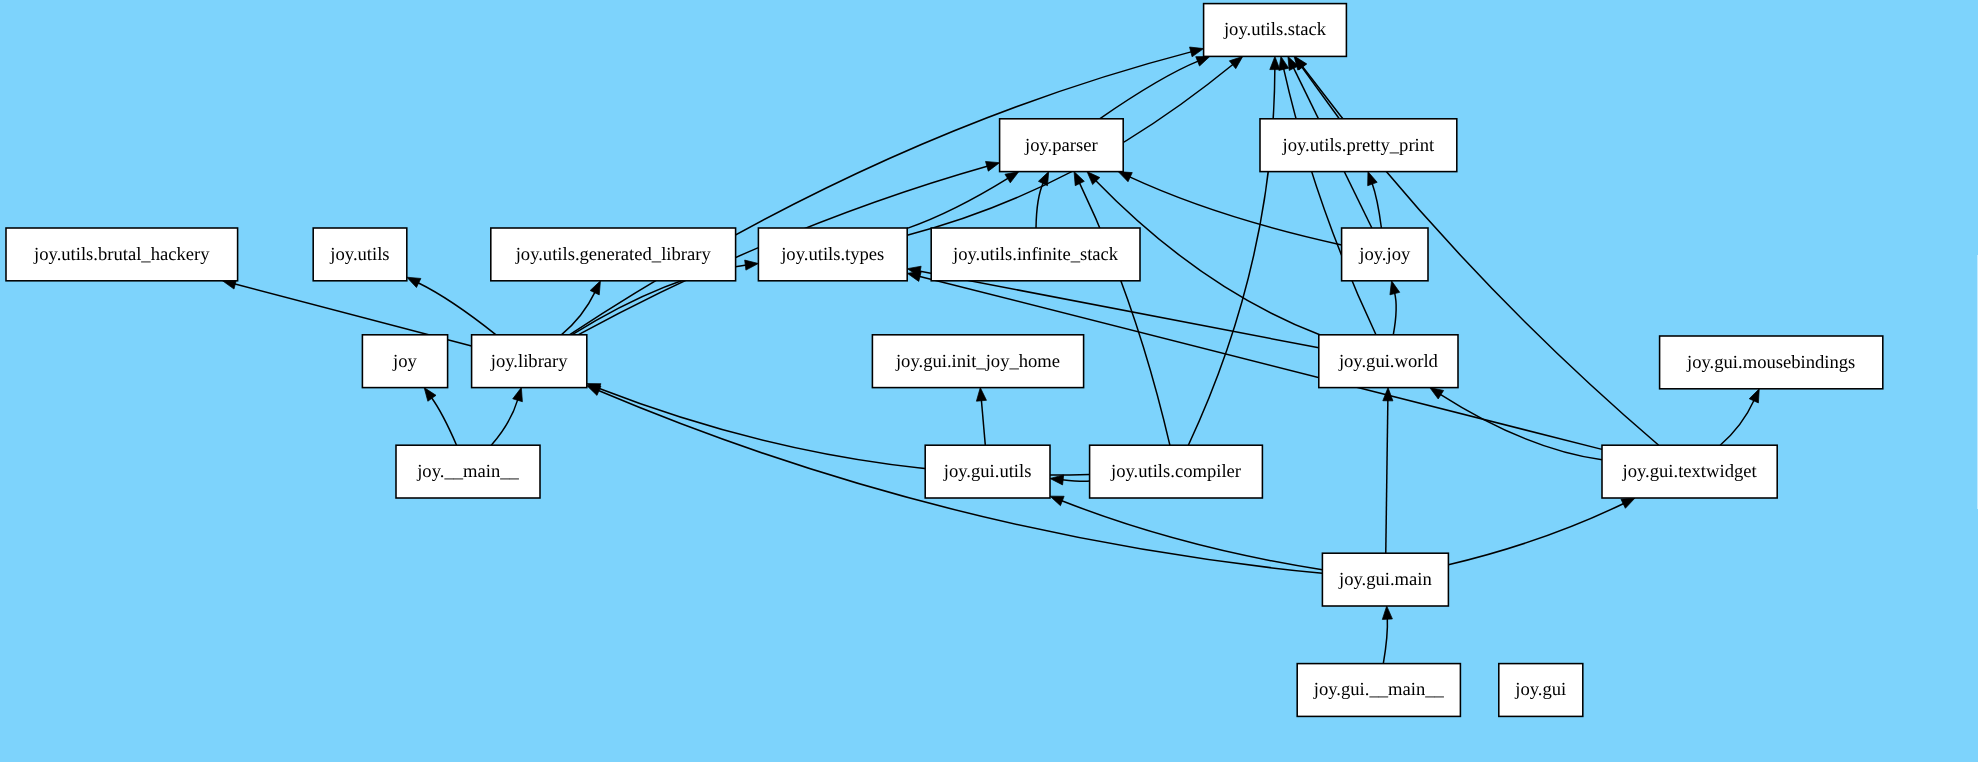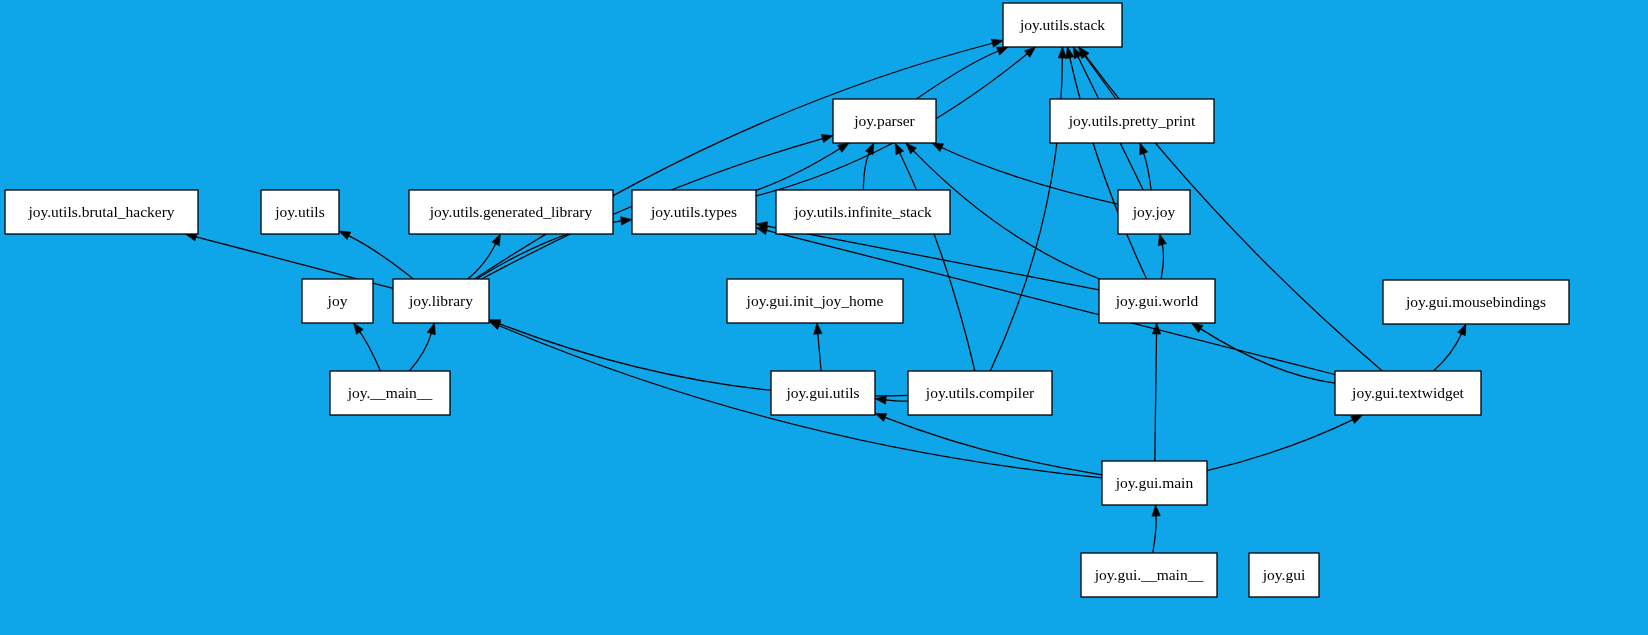--- a/index.html
+++ b/index.html
@@ -4,21 +4,21 @@
 <style>
   html, body {
     margin: 0;
     padding: 0;
     background: #ffffff;
   }
   #graph-root {
     position: relative;
     width: 1648px;
     height: 635px;
-    background: #0ea5e9;
+    background: #7dd3fc;
     font-family: "Liberation Serif", "DejaVu Serif", serif;
     overflow: hidden;
   }
   svg#graph-svg {
     position: absolute;
     top: 0;
     left: 0;
     width: 1648px;
     height: 635px;
     display: block;

